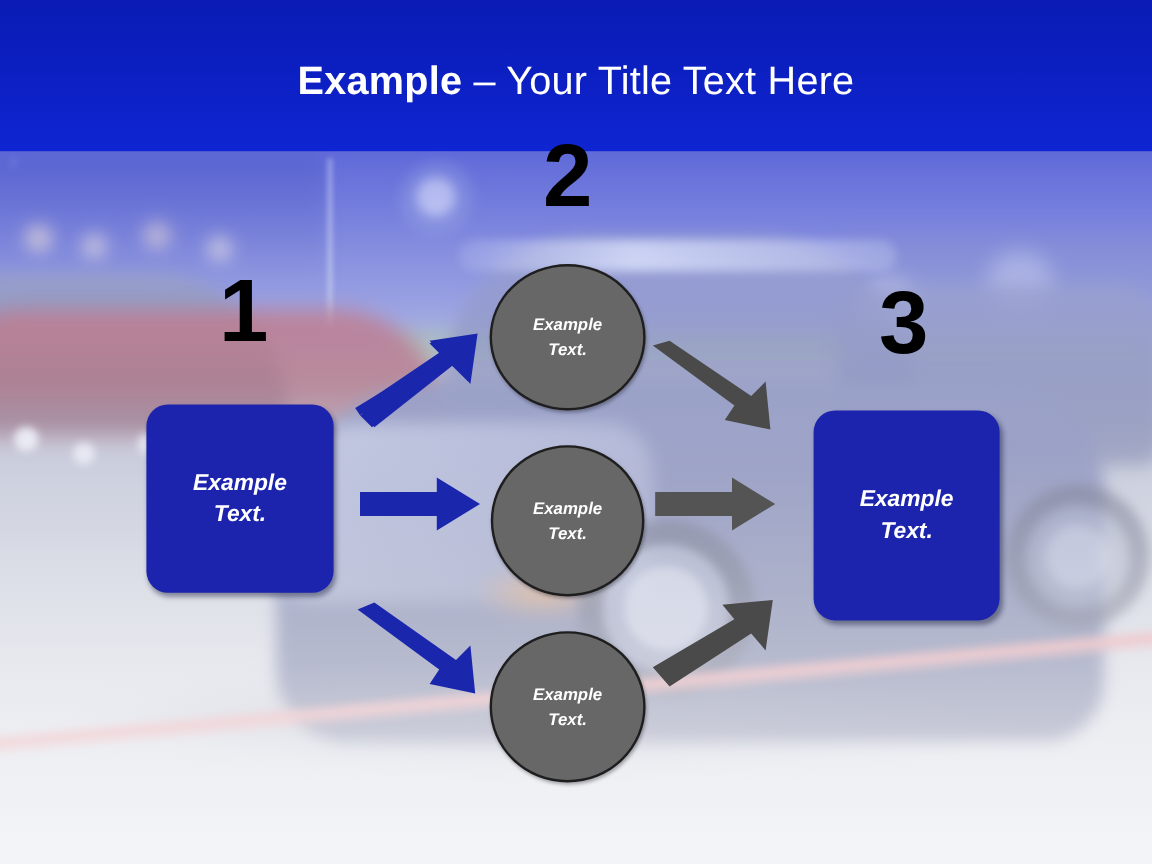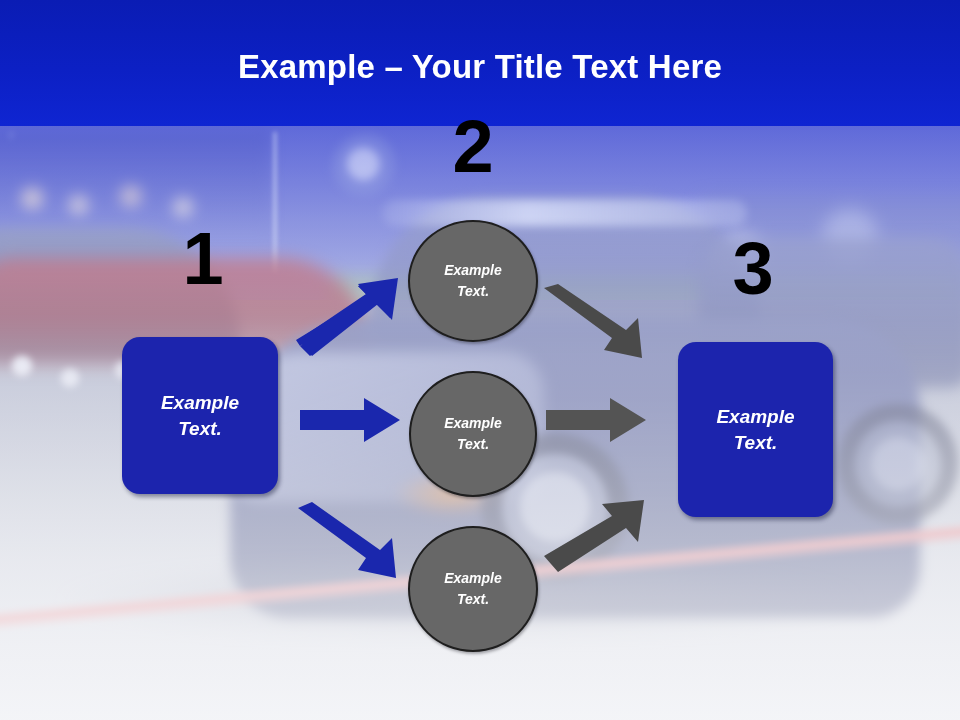--- a/index.html
+++ b/index.html
@@ -206,21 +206,21 @@
     left: 0; top: 48px;
     width: 960px;
     text-align: center;
     color: #ffffff;
     font-size: 33px;
     line-height: 38px;
     letter-spacing: .2px;
     white-space: nowrap;
   }
   .title-text .strong { font-weight: bold; }
-  .title-text .light  { font-weight: bold; }
+  .title-text .light  { font-weight: normal; }
 
   
   .step-num {
     position: absolute;
     color: #000000;
     font-weight: bold;
     font-size: 74px;
     line-height: 74px;
     text-align: center;
   }

